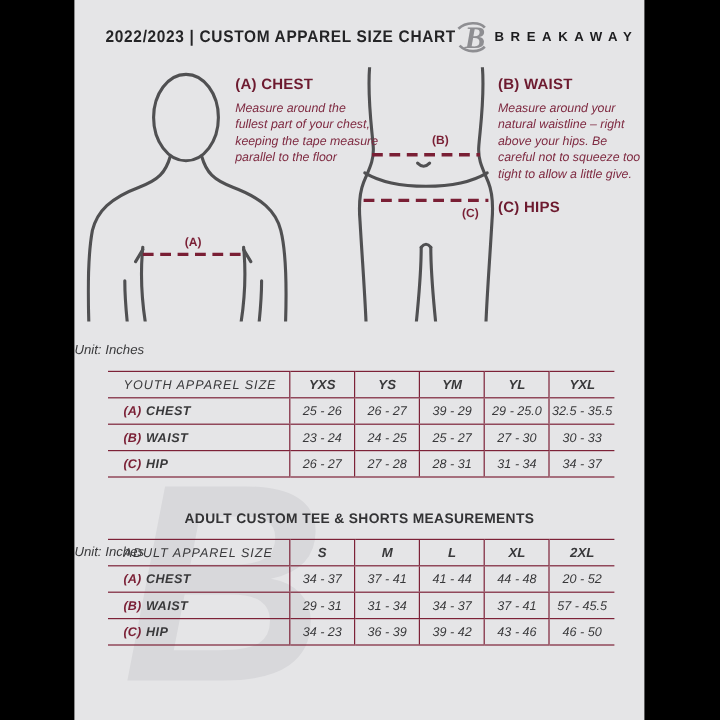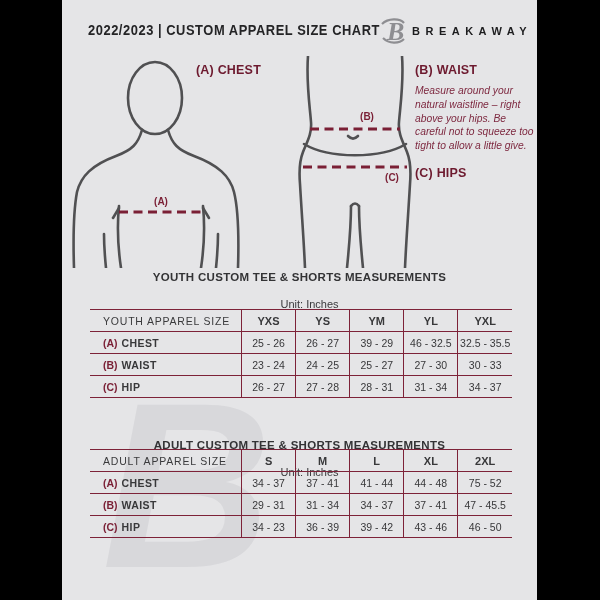--- a/index.html
+++ b/index.html
@@ -23,27 +23,27 @@
             fill:#7a1f35;}
 
   
   .instr{position:absolute;width:120px;}
   .instr h3{margin:0 0 7px 0;font-size:12.5px;font-weight:800;color:#6d1a2f;letter-spacing:.2px;}
   .instr p{margin:0;font-size:10.3px;line-height:1.34;font-style:italic;color:#7e2940;}
 
   
   .tbl-title{position:absolute;left:0;width:475px;text-align:center;font-size:11.5px;
              font-weight:800;color:#333335;letter-spacing:.3px;}
-  .tbl-unit{position:absolute;left:0;width:495px;text-align:center;font-size:11px;
-            color:#3a3a3c;}
+  .tbl-unit{position:absolute;left:0;width:495px;font-size:11px;
+            font-style:italic;color:#3a3a3c;}
   table.size-table{position:absolute;left:28px;width:422px;border-collapse:collapse;
                    table-layout:fixed;}
   table.size-table td{height:21px;padding:0;border-top:1.5px solid #7d2238;
                       border-bottom:1.5px solid #7d2238;font-size:10.5px;color:#38383a;
-                      text-align:center;vertical-align:middle;}
+                      text-align:center;vertical-align:middle;font-style:italic;}
   table.size-table td + td{border-left:1.5px solid #7d2238;}
   table.size-table td.lbl{width:138px;text-align:left;padding-left:13px;}
   table.size-table tr.head td.lbl{font-size:10.5px;letter-spacing:.8px;color:#3a3a3c;}
   table.size-table tr.head td.size{font-weight:800;font-size:11px;}
   .pfx{color:#7a1f35;font-weight:800;margin-right:4px;}
   .row-lbl{font-weight:600;letter-spacing:.4px;}
 
   
   .watermark{position:absolute;left:40px;top:368px;font-size:235px;font-weight:800;
              color:#d8d8db;line-height:1;z-index:0;font-style:italic;}
@@ -90,47 +90,47 @@
       <path d="M 62 150 C 62 168 64 192 66 212"></path>
       <path d="M 54 150 Q 58 145 62 150"></path>
       <path class="dash" d="M 13 73 L 103 73"></path>
       <text x="70" y="64" text-anchor="middle">(B)</text>
       <path class="dash" d="M 6 111 L 110 111"></path>
       <text x="95" y="125" text-anchor="middle">(C)</text>
     </svg>
 
     <div class="instr" style="left:134px;top:63px;">
       <h3>(A) CHEST</h3>
+      <p>Measure around the fullest part of your chest, keeping the tape measure parallel to the floor</p>
     </div>
     <div class="instr" style="left:353px;top:63px;">
       <h3>(B) WAIST</h3>
       <p>Measure around your natural waistline – right above your hips. Be careful not to squeeze too tight to allow a little give.</p>
     </div>
     <div class="instr" style="left:353px;top:166px;">
       <h3>(C) HIPS</h3>
     </div>
 
-    <div class="tbl-title layer" style="top:271px;">YOUTH CUSTOM TEE &amp; SHORTS MEASUREMENTS</div>
     <div class="tbl-unit layer" style="top:286px;">Unit: Inches</div>
     <table class="size-table layer" style="top:309px;">
       <tbody>
           <tr class="head">
         <td class="lbl">YOUTH APPAREL SIZE</td>
         <td class="size">YXS</td>
         <td class="size">YS</td>
         <td class="size">YM</td>
         <td class="size">YL</td>
         <td class="size">YXL</td>
       </tr>
       <tr>
         <td class="lbl"><span class="pfx">(A)</span><span class="row-lbl">CHEST</span></td>
         <td>25 - 26</td>
         <td>26 - 27</td>
         <td>39 - 29</td>
-        <td>46 - 32.5</td>
+        <td>29 - 25.0</td>
         <td>32.5 - 35.5</td>
       </tr>
       <tr>
         <td class="lbl"><span class="pfx">(B)</span><span class="row-lbl">WAIST</span></td>
         <td>23 - 24</td>
         <td>24 - 25</td>
         <td>25 - 27</td>
         <td>27 - 30</td>
         <td>30 - 33</td>
       </tr>
@@ -156,29 +156,29 @@
         <td class="size">L</td>
         <td class="size">XL</td>
         <td class="size">2XL</td>
       </tr>
       <tr>
         <td class="lbl"><span class="pfx">(A)</span><span class="row-lbl">CHEST</span></td>
         <td>34 - 37</td>
         <td>37 - 41</td>
         <td>41 - 44</td>
         <td>44 - 48</td>
-        <td>75 - 52</td>
+        <td>20 - 52</td>
       </tr>
       <tr>
         <td class="lbl"><span class="pfx">(B)</span><span class="row-lbl">WAIST</span></td>
         <td>29 - 31</td>
         <td>31 - 34</td>
         <td>34 - 37</td>
         <td>37 - 41</td>
-        <td>47 - 45.5</td>
+        <td>57 - 45.5</td>
       </tr>
       <tr>
         <td class="lbl"><span class="pfx">(C)</span><span class="row-lbl">HIP</span></td>
         <td>34 - 23</td>
         <td>36 - 39</td>
         <td>39 - 42</td>
         <td>43 - 46</td>
         <td>46 - 50</td>
       </tr>
     </tbody>

